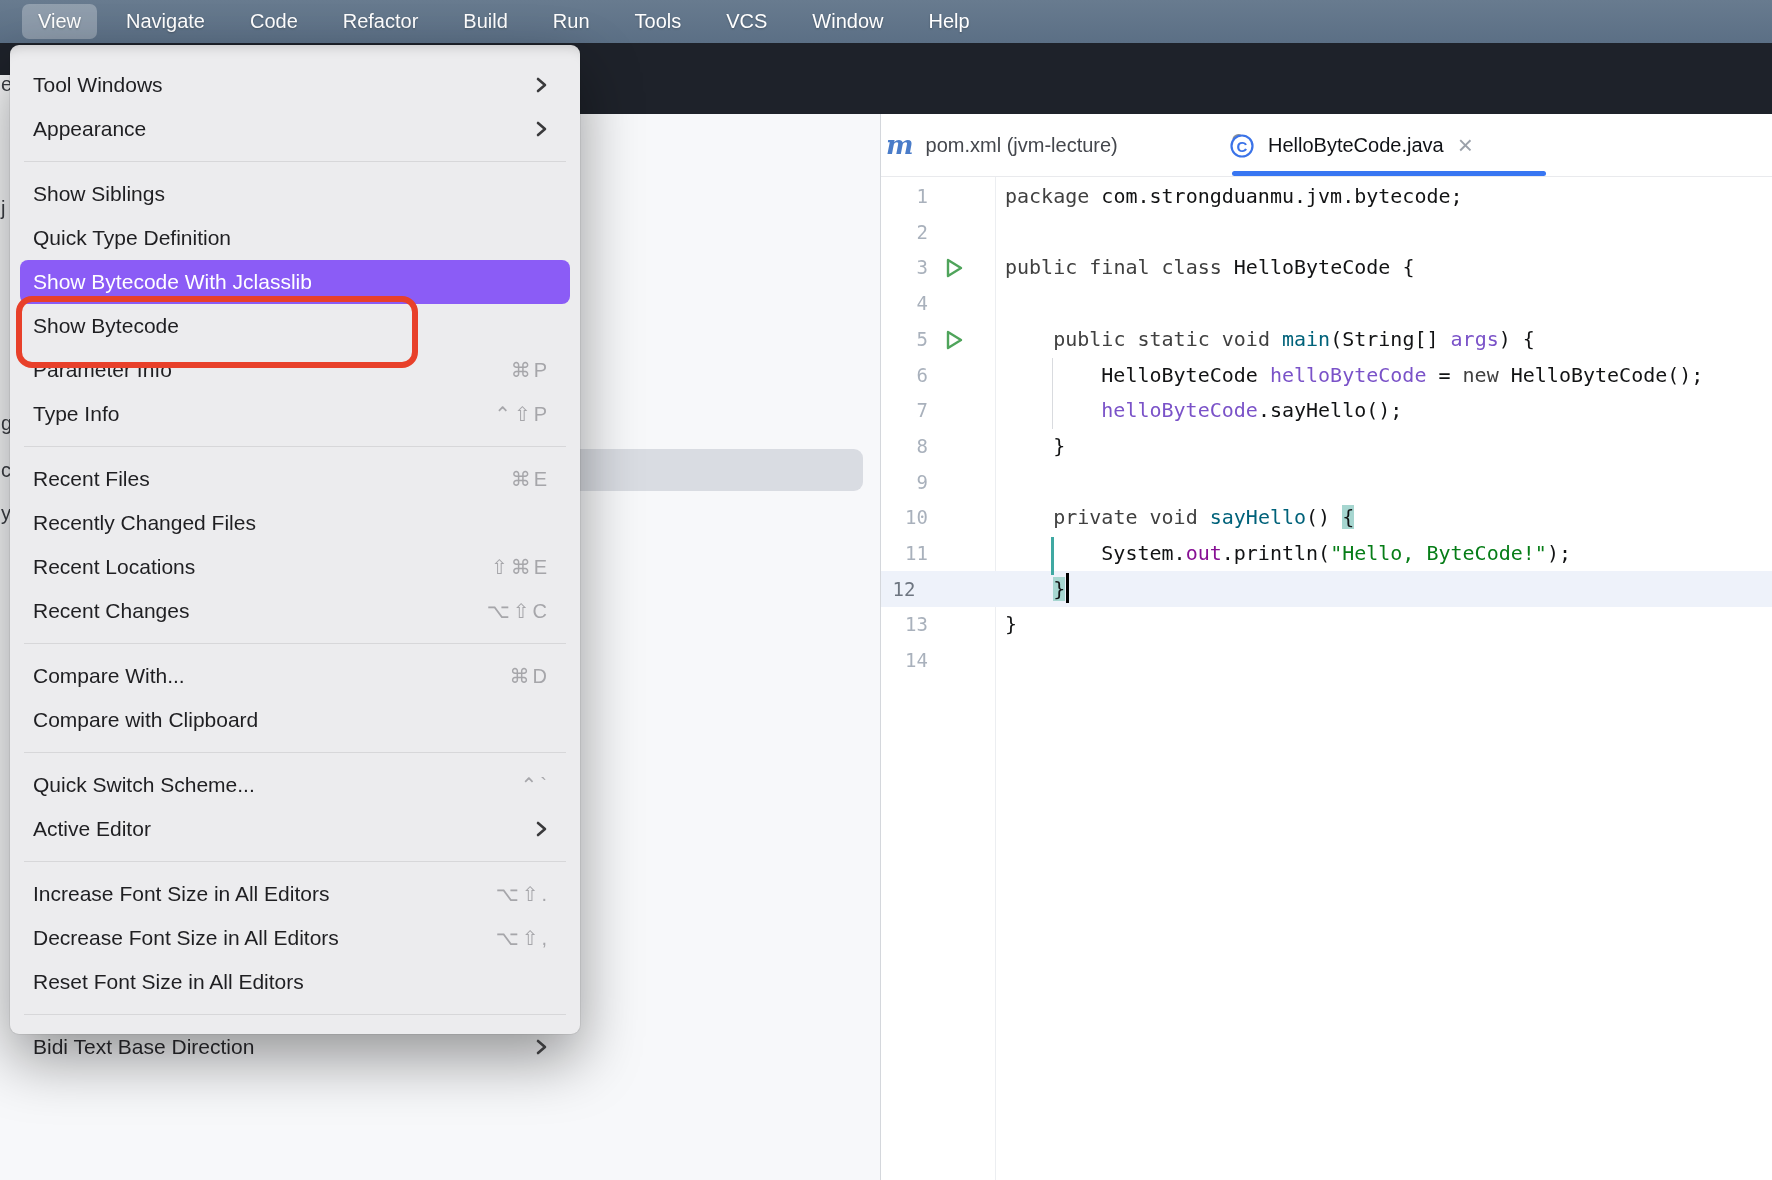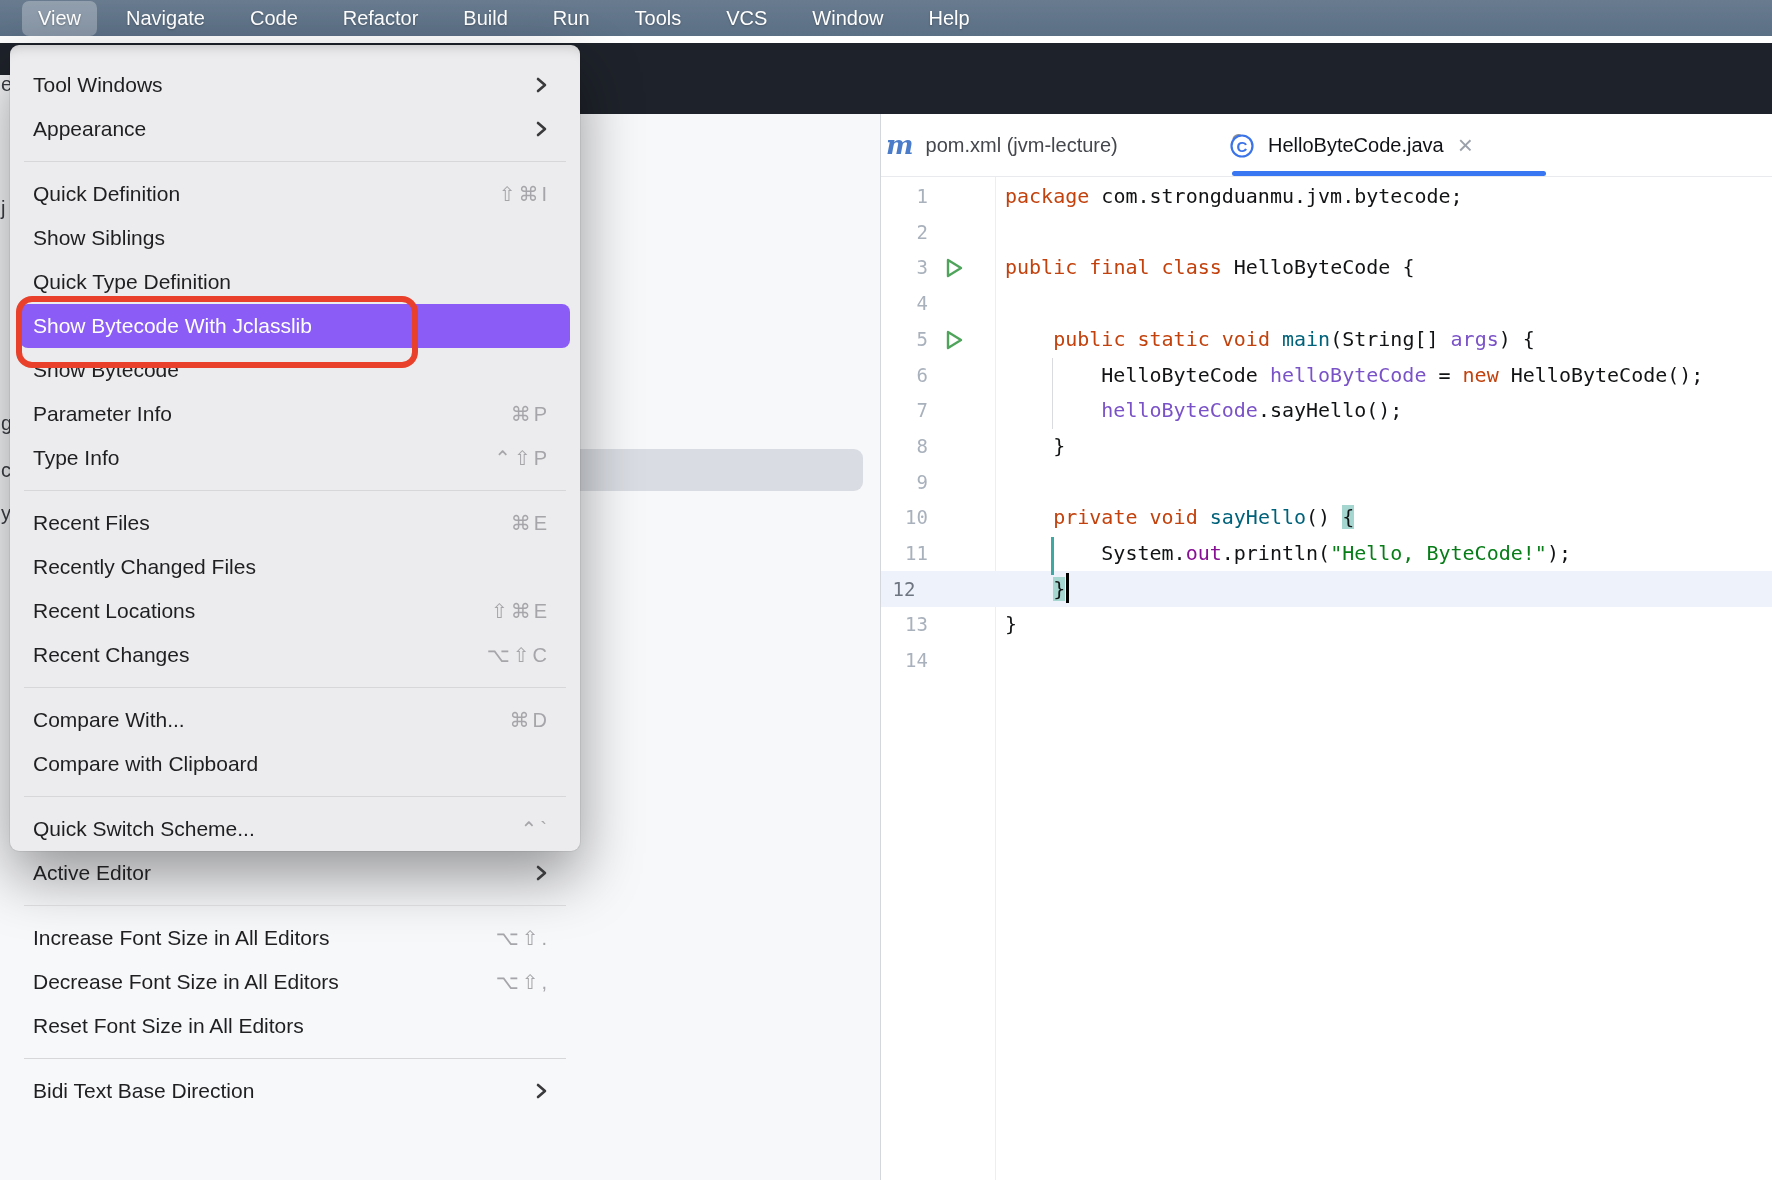--- a/index.html
+++ b/index.html
@@ -1,20 +1,20 @@
 <!DOCTYPE html>
 <html><head>
 <meta charset="utf-8">
 <style>
   html,body{margin:0;padding:0;background:#2a2a2a;}
   #stage{position:relative;width:1772px;height:1180px;overflow:hidden;
          font-family:"Liberation Sans",sans-serif;background:#fff;}
 
   
-  .menubar{position:absolute;left:0;top:0;width:1772px;height:36px;
+  .menubar{position:absolute;left:0;top:0;width:1772px;height:43px;
            background:linear-gradient(180deg,#687b8f 0%,#5b6f85 100%);
            display:flex;align-items:center;padding-left:22px;box-sizing:border-box;gap:13px;}
   .mb-item{color:#fff;font-size:20px;font-weight:500;padding:6px 16px;border-radius:7px;
            text-shadow:0 1px 2px rgba(0,0,0,.25);white-space:nowrap;}
   .mb-item.active{background:rgba(255,255,255,.28);}
 
   
   .win-header{position:absolute;left:0;top:43px;width:1772px;height:71px;background:#1e222a;}
 
   
@@ -41,30 +41,30 @@
   .indent-guide-gray{position:absolute;left:1052px;top:358px;width:1px;height:71px;background:#d9dbdf;}
   .indent-guide-teal{position:absolute;left:1051px;top:537px;width:2.5px;height:38px;background:#3fa8a2;}
 
   .code-line{position:absolute;left:880px;width:892px;height:35.7px;}
   .ln{position:absolute;left:0;top:0;width:48px;height:35.7px;text-align:right;
       font-family:"DejaVu Sans Mono",monospace;font-size:19px;line-height:35.7px;color:#a9b1bc;}
   .code-line.current .ln{color:#6e7681;text-align:center;}
   .run-icon{position:absolute;left:62px;top:6px;}
   .code{position:absolute;left:125px;top:0;white-space:pre;
         font-family:"DejaVu Sans Mono",monospace;font-size:20px;line-height:35.7px;color:#121314;}
-  .tk-kw{color:#c2410c;}
+  .tk-kw{color:#404040;}
   .tk-method{color:#00627a;}
   .tk-local{color:#7a52c8;}
   .tk-sf{color:#871094;}
   .tk-str{color:#067d17;}
   .tk-brace{background:#a6d6d0;}
   .caret{display:inline-block;width:3px;height:30px;background:#000;vertical-align:middle;margin-left:1px;margin-top:-4px;}
 
   
-  .menu{position:absolute;left:10px;top:45px;width:570px;height:806px;background:#ececee;
+  .menu{position:absolute;left:10px;top:45px;width:570px;height:989px;background:#ececee;
         border-radius:9px;box-shadow:0 25px 60px rgba(0,0,0,.4),0 0 0 1px rgba(0,0,0,.06),
         inset 0 14px 14px -14px rgba(0,0,0,.22);
         box-sizing:border-box;padding-top:18px;z-index:10;}
   .menu-sep{height:1px;background:#d7d7d9;margin:10px 14px;}
   .menu-item{height:44px;margin:0 10px;border-radius:8px;display:flex;align-items:center;
              justify-content:space-between;padding:0 20px 0 13px;box-sizing:border-box;
              font-size:21px;color:#1f1f22;white-space:nowrap;}
   .menu-item .shortcut{color:#a6a6aa;letter-spacing:3px;font-size:20px;}
   .menu-item.hl{background:#8b5cf6;color:#fff;}
   .chev{flex:0 0 auto;}
@@ -200,24 +200,20 @@
         </svg>
       </div>
       <div class="menu-item">
         <span>Appearance</span>
         <svg class="chev" width="18" height="22" viewBox="0 0 18 22">
           <polyline points="6,5 13,11 6,17" fill="none" stroke="#3a3a3c" stroke-width="2.6" stroke-linecap="round" stroke-linejoin="round"></polyline>
         </svg>
       </div>
       <div class="menu-sep"></div>
       <div class="menu-item">
-        <span>Quick Definition</span>
-        <span class="shortcut">⇧⌘I</span>
-      </div>
-      <div class="menu-item">
         <span>Show Siblings</span>
       </div>
       <div class="menu-item">
         <span>Quick Type Definition</span>
       </div>
       <div class="menu-item hl">
         <span>Show Bytecode With Jclasslib</span>
       </div>
       <div class="menu-item">
         <span>Show Bytecode</span>

